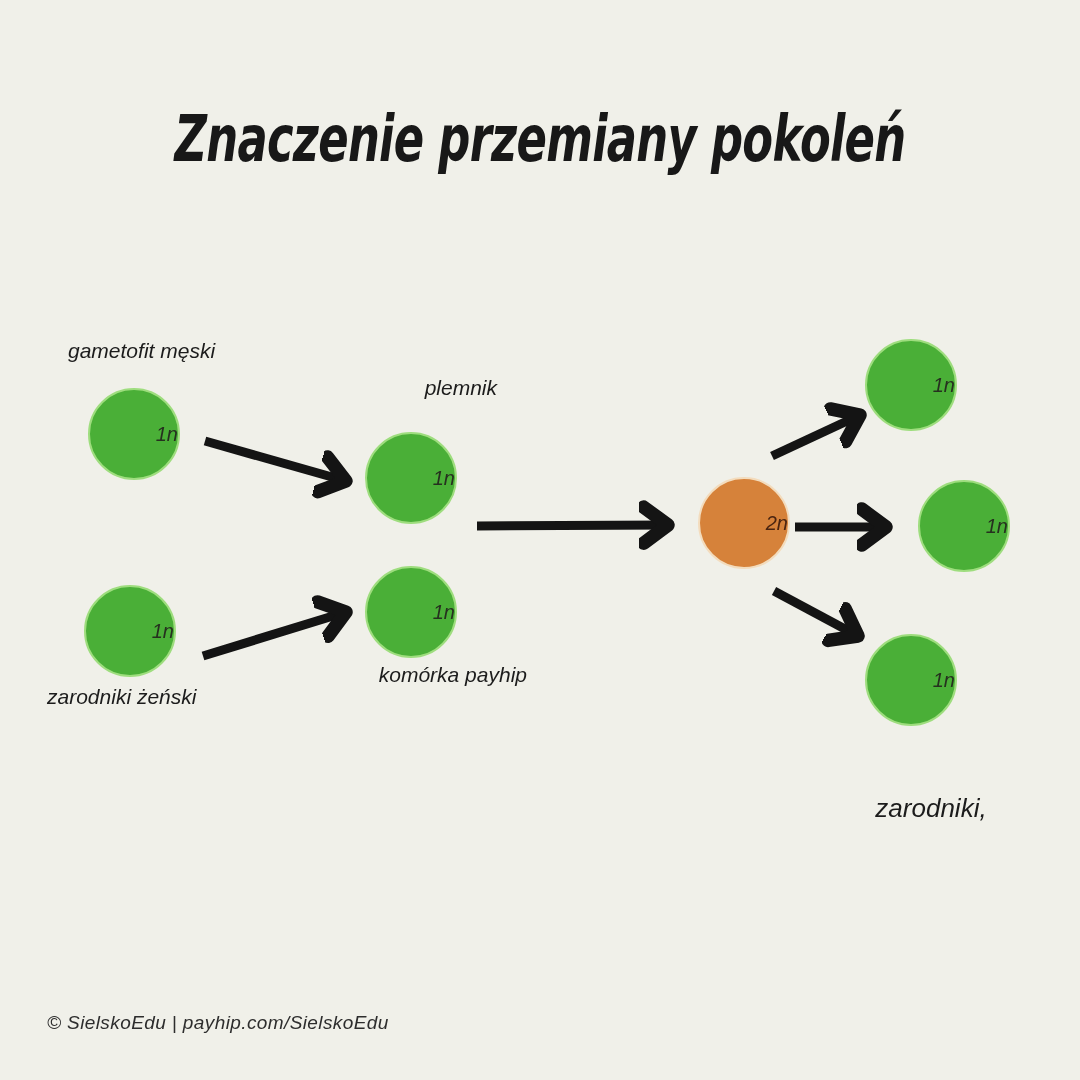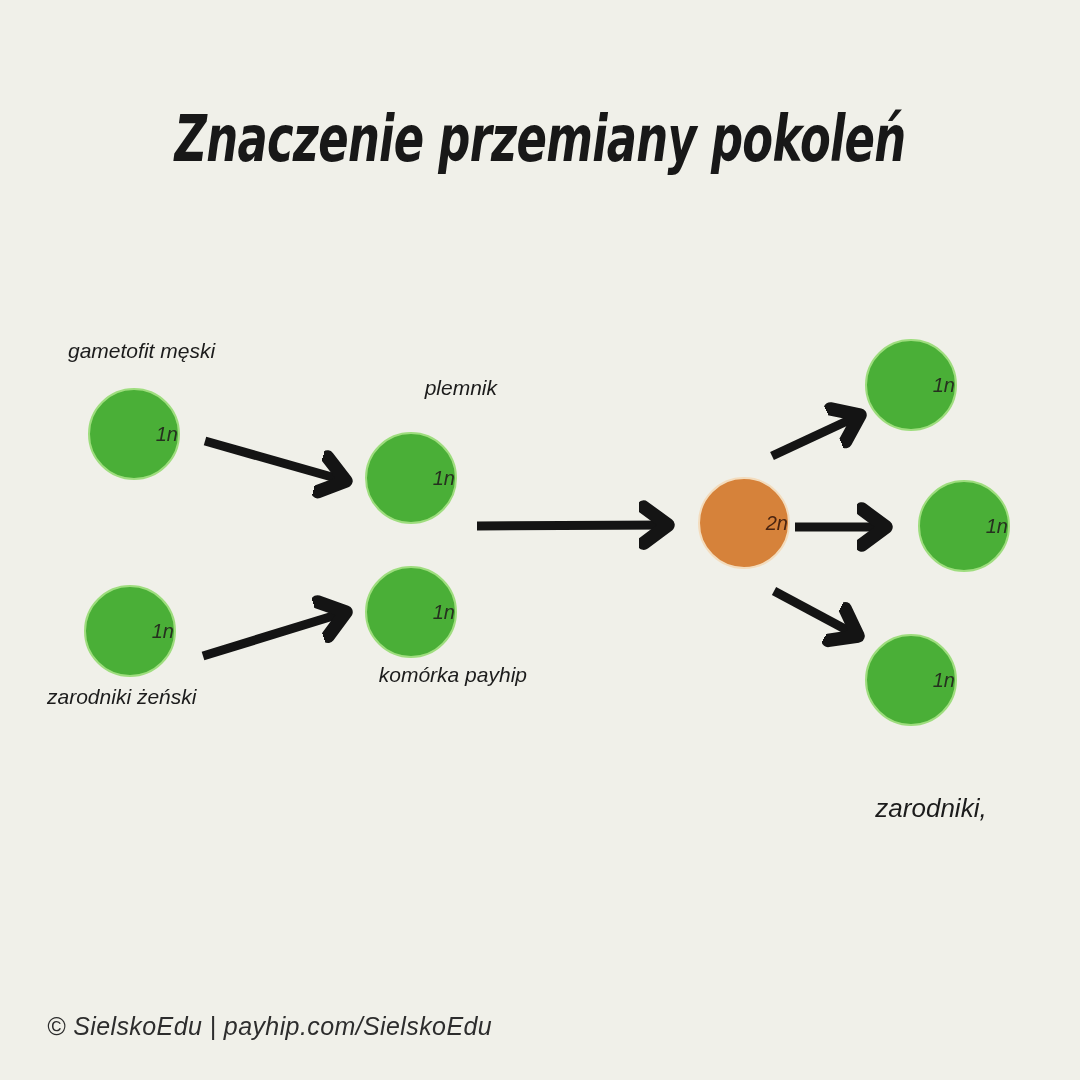--- a/index.html
+++ b/index.html
@@ -72,21 +72,21 @@
     left:781px;top:764px;width:300px;
     text-align:center;
     font-size:26px;
     line-height:33px;
     color:var(--text);
     margin-top:28px;
   }
   .footer{
     position:absolute;
     left:47px;top:1012px;
-    font-size:25px;
+    font-size:19px;
     letter-spacing:0.4px;
     color:var(--footer-text);
   }
 </style>
 </head>
 <body>
 
 <div class="canvas">
 
   <h1 class="title">Znaczenie przemiany pokoleń</h1>

